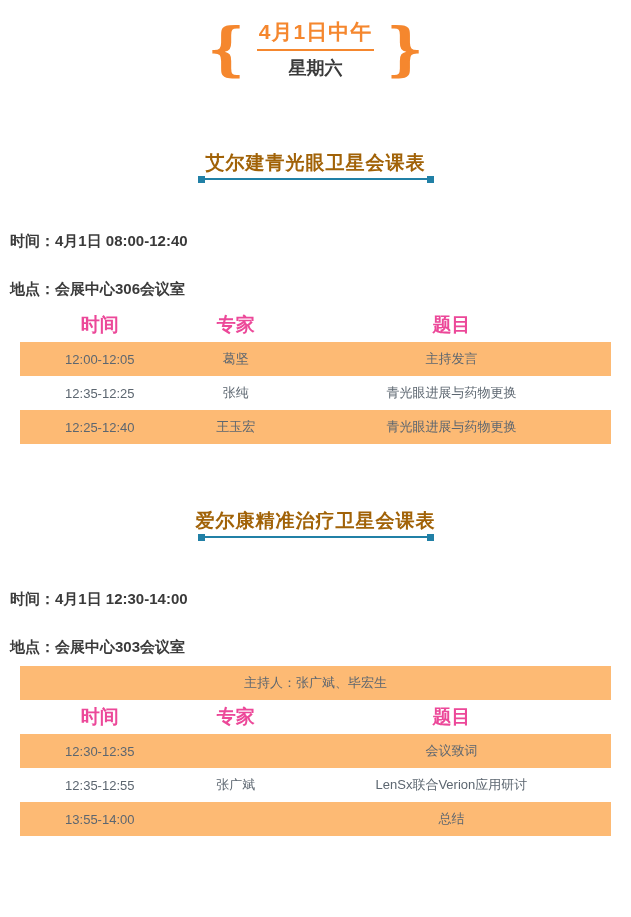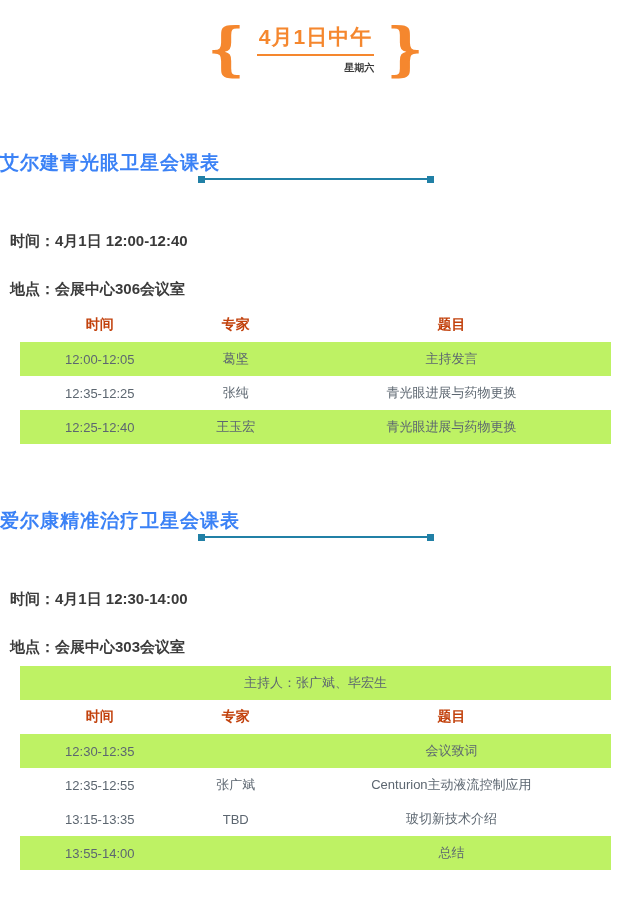--- a/index.html
+++ b/index.html
@@ -14,35 +14,35 @@
   
   .date-header {
     display: flex; align-items: center; justify-content: center;
     height: 74px; user-select: none;
   }
   .brace {
     font-family: "DejaVu Serif", serif;
     font-size: 58px; font-weight: bold; color: #f5872e;
     line-height: 66px; padding: 0 8px;
   }
-  .date-center { text-align: right; padding: 0 4px; }
+  .date-center { text-align: center; padding: 0 4px; }
   .date-title {
     display: inline-block;
     font-size: 21px; font-weight: bold; color: #f5872e;
     border-bottom: 2px solid #f5872e; padding: 0 2px 3px;
     letter-spacing: 1px;
   }
-  .weekday { font-size: 10px; font-weight: bold; color: #3a3a3a; margin-top: 5px; }
+  .weekday { font-size: 18px; font-weight: bold; color: #3a3a3a; margin-top: 5px; }
 
   
   .section { margin-top: 0; }
   .section-title {
     margin-top: 64px;
-    font-size: 19px; font-weight: bold;
-    color: #3b82f6; letter-spacing: 1px;
+    text-align: center; font-size: 19px; font-weight: bold;
+    color: #a16207; letter-spacing: 1px;
   }
   .title-rule {
     position: relative; width: 234px; height: 2px;
     background: #2180a6; margin: 2px auto 0;
   }
   .title-rule .sq {
     position: absolute; top: -2.5px; width: 7px; height: 7px;
     background: #2180a6; display: block;
   }
   .title-rule .sq.left  { left: -1px; }
@@ -58,22 +58,22 @@
   
   table.schedule {
     width: 591px; margin: 9px 20px 0;
     border-collapse: collapse; table-layout: fixed;
   }
   table.schedule td, table.schedule th {
     height: 34px; text-align: center; vertical-align: middle;
     font-size: 13px; font-weight: normal; color: #5c6670;
     overflow: hidden; white-space: nowrap;
   }
-  table.schedule th { color: #c2410c; font-weight: bold; font-size: 14px; }
-  tr.stripe td, tr.stripe th { background: #bef264; }
+  table.schedule th { color: #ec4899; font-weight: bold; font-size: 19px; }
+  tr.stripe td, tr.stripe th { background: #fdba74; }
   tr.plain  td, tr.plain  th { background: #ffffff; }
   td.mod-cell { color: #2586ad; font-weight: bold; font-size: 14px; }
 </style>
 </head>
 <body>
 
 <div class="page">
 
   <div class="date-header">
     <span class="brace">{</span>
@@ -83,21 +83,21 @@
     </div>
     <span class="brace">}</span>
   </div>
 
   <div class="section">
     <div class="section-title">艾尔建青光眼卫星会课表</div>
     <div class="title-rule">
       <span class="sq left"></span>
       <span class="sq right"></span>
     </div>
-    <p class="info first">时间：4月1日 12:00-12:40</p>
+    <p class="info first">时间：4月1日 08:00-12:40</p>
     <p class="info second">地点：会展中心306会议室</p>
 
     <table class="schedule">
       <colgroup>
           <col style="width:27%">
           <col style="width:19%">
           <col style="width:54%">
         </colgroup>
       <tbody>
           <tr class="plain">
@@ -149,26 +149,21 @@
         <th>题目</th>
       </tr>
       <tr class="stripe">
         <td>12:30-12:35</td>
         <td></td>
         <td>会议致词</td>
       </tr>
       <tr class="plain">
         <td>12:35-12:55</td>
         <td>张广斌</td>
-        <td>Centurion主动液流控制应用</td>
-      </tr>
-      <tr class="plain">
-        <td>13:15-13:35</td>
-        <td>TBD</td>
-        <td>玻切新技术介绍</td>
+        <td>LenSx联合Verion应用研讨</td>
       </tr>
       <tr class="stripe">
         <td>13:55-14:00</td>
         <td></td>
         <td>总结</td>
       </tr>
     </tbody>
       </table>
   </div>
 

